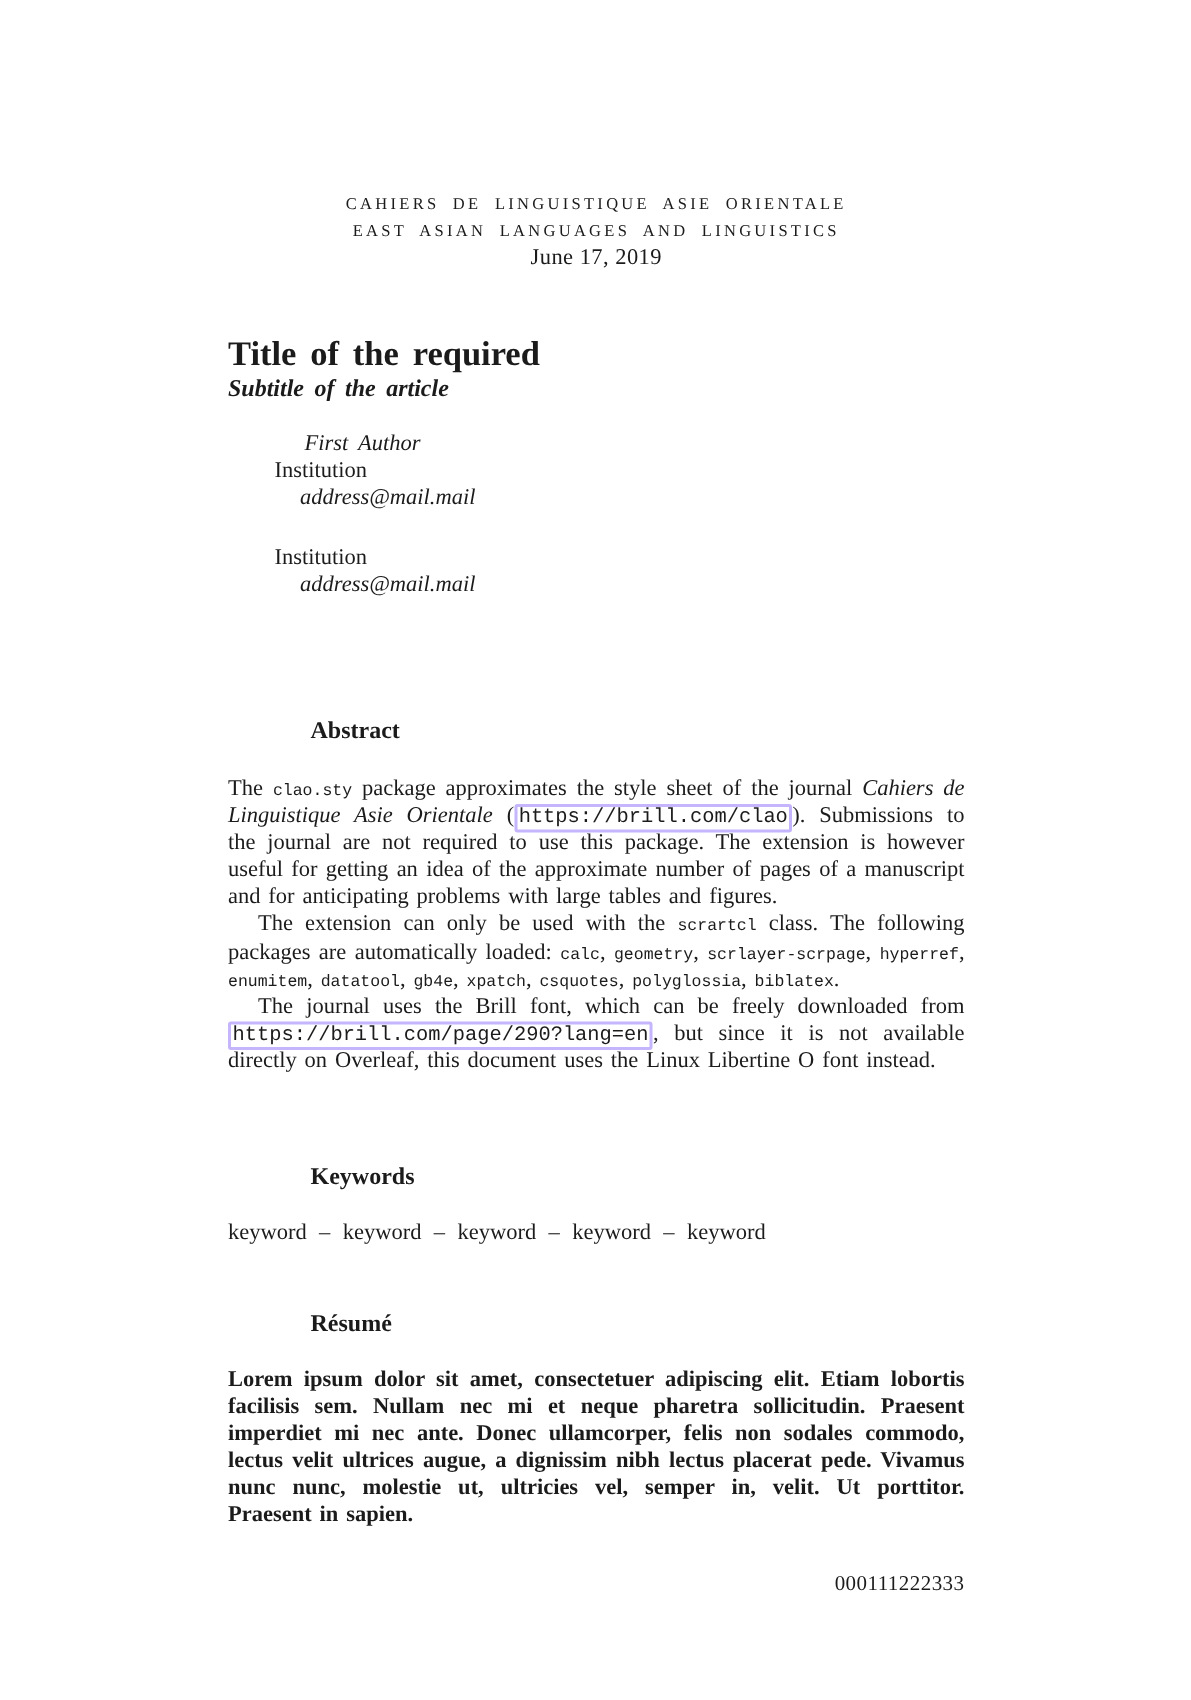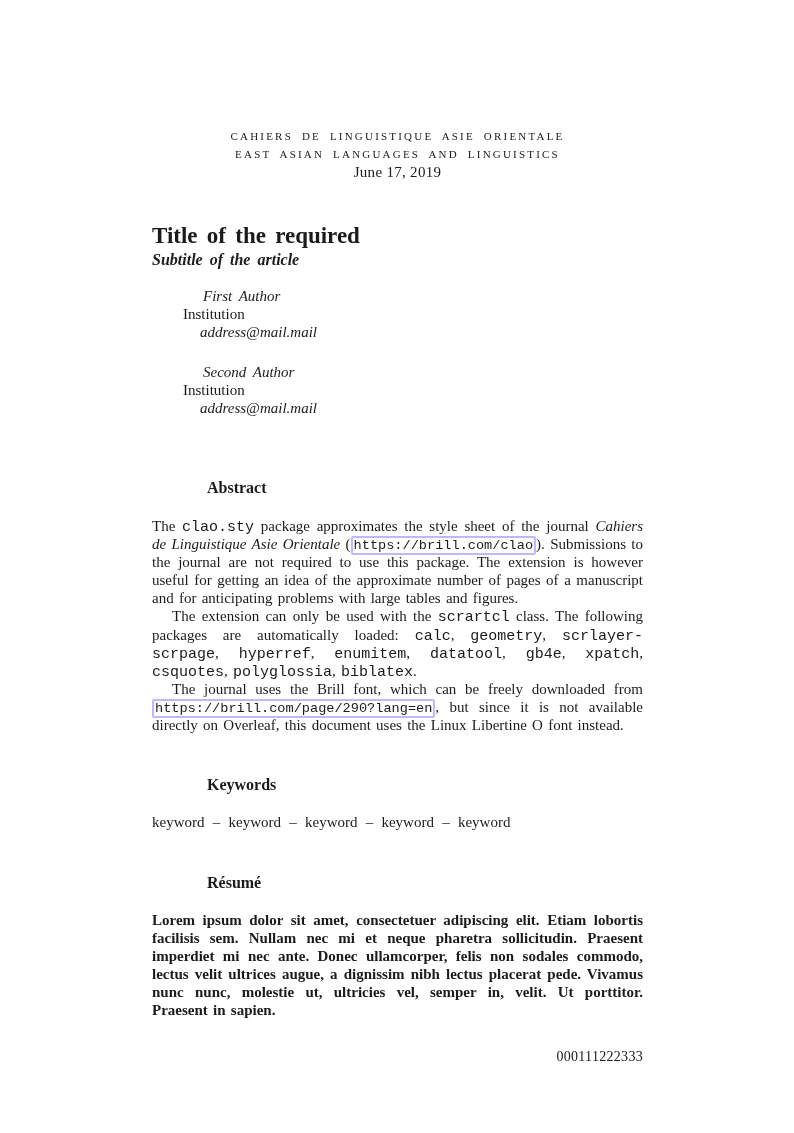--- a/index.html
+++ b/index.html
@@ -70,21 +70,21 @@
     text-align: justify;
     word-spacing: 1.5px;
   }
   .abstract-body { top: 517px; }
   .resume-body   { top: 911px; font-weight: bold; }
   .body-text p { margin: 0; }
   .body-text p.indent { text-indent: 20px; }
 
   .mono {
     font-family: "Liberation Mono", "DejaVu Sans Mono", monospace;
-    font-size: 15px;
+    font-size: 11px;
     line-height: 1;
   }
   .link {
     font-family: "Liberation Mono", "DejaVu Sans Mono", monospace;
     font-size: 13.6px;
     line-height: 1;
     border: 2px solid #c4b5fd;
     border-radius: 2px;
     padding: 0 1px;
     white-space: nowrap;
@@ -117,21 +117,20 @@
   <h1 class="col article-title">Title of the required</h1>
   <h2 class="col article-subtitle">Subtitle of the article</h2>
 
   <section class="col author-block first">
     <div class="author-name">First Author</div>
     <div class="author-aff">Institution</div>
     <div class="author-email">address@mail.mail</div>
   </section>
 
   <section class="col author-block second">
-    <div class="author-name">Second Author</div>
     <div class="author-aff">Institution</div>
     <div class="author-email">address@mail.mail</div>
   </section>
 
   <h3 class="col sec-heading abstract-heading">Abstract</h3>
 
   <div class="col body-text abstract-body">
     <p><span>The </span><span class="mono">clao.sty</span><span> package approximates the style sheet of the journal </span><span class="italic">Cahiers de Linguistique Asie Orientale</span><span> (</span><span class="link">https://brill.com/clao</span><span>). Submissions to the journal are not required to use this package. The extension is however useful for getting an idea of the approximate number of pages of a manuscript and for anticipating problems with large tables and figures.</span></p>
     <p class="indent"><span>The extension can only be used with the </span><span class="mono">scrartcl</span><span> class. The following packages are automatically loaded: </span><span class="mono">calc</span><span>, </span><span class="mono">geometry</span><span>, </span><span class="mono">scrlayer-scrpage</span><span>, </span><span class="mono">hyperref</span><span>, </span><span class="mono">enumitem</span><span>, </span><span class="mono">datatool</span><span>, </span><span class="mono">gb4e</span><span>, </span><span class="mono">xpatch</span><span>, </span><span class="mono">csquotes</span><span>, </span><span class="mono">polyglossia</span><span>, </span><span class="mono">biblatex</span><span>.</span></p>
     <p class="indent"><span>The journal uses the Brill font, which can be freely downloaded from </span><span class="link">https://brill.com/page/290?lang=en</span><span>, but since it is not available directly on Overleaf, this document uses the Linux Libertine O font instead.</span></p>

